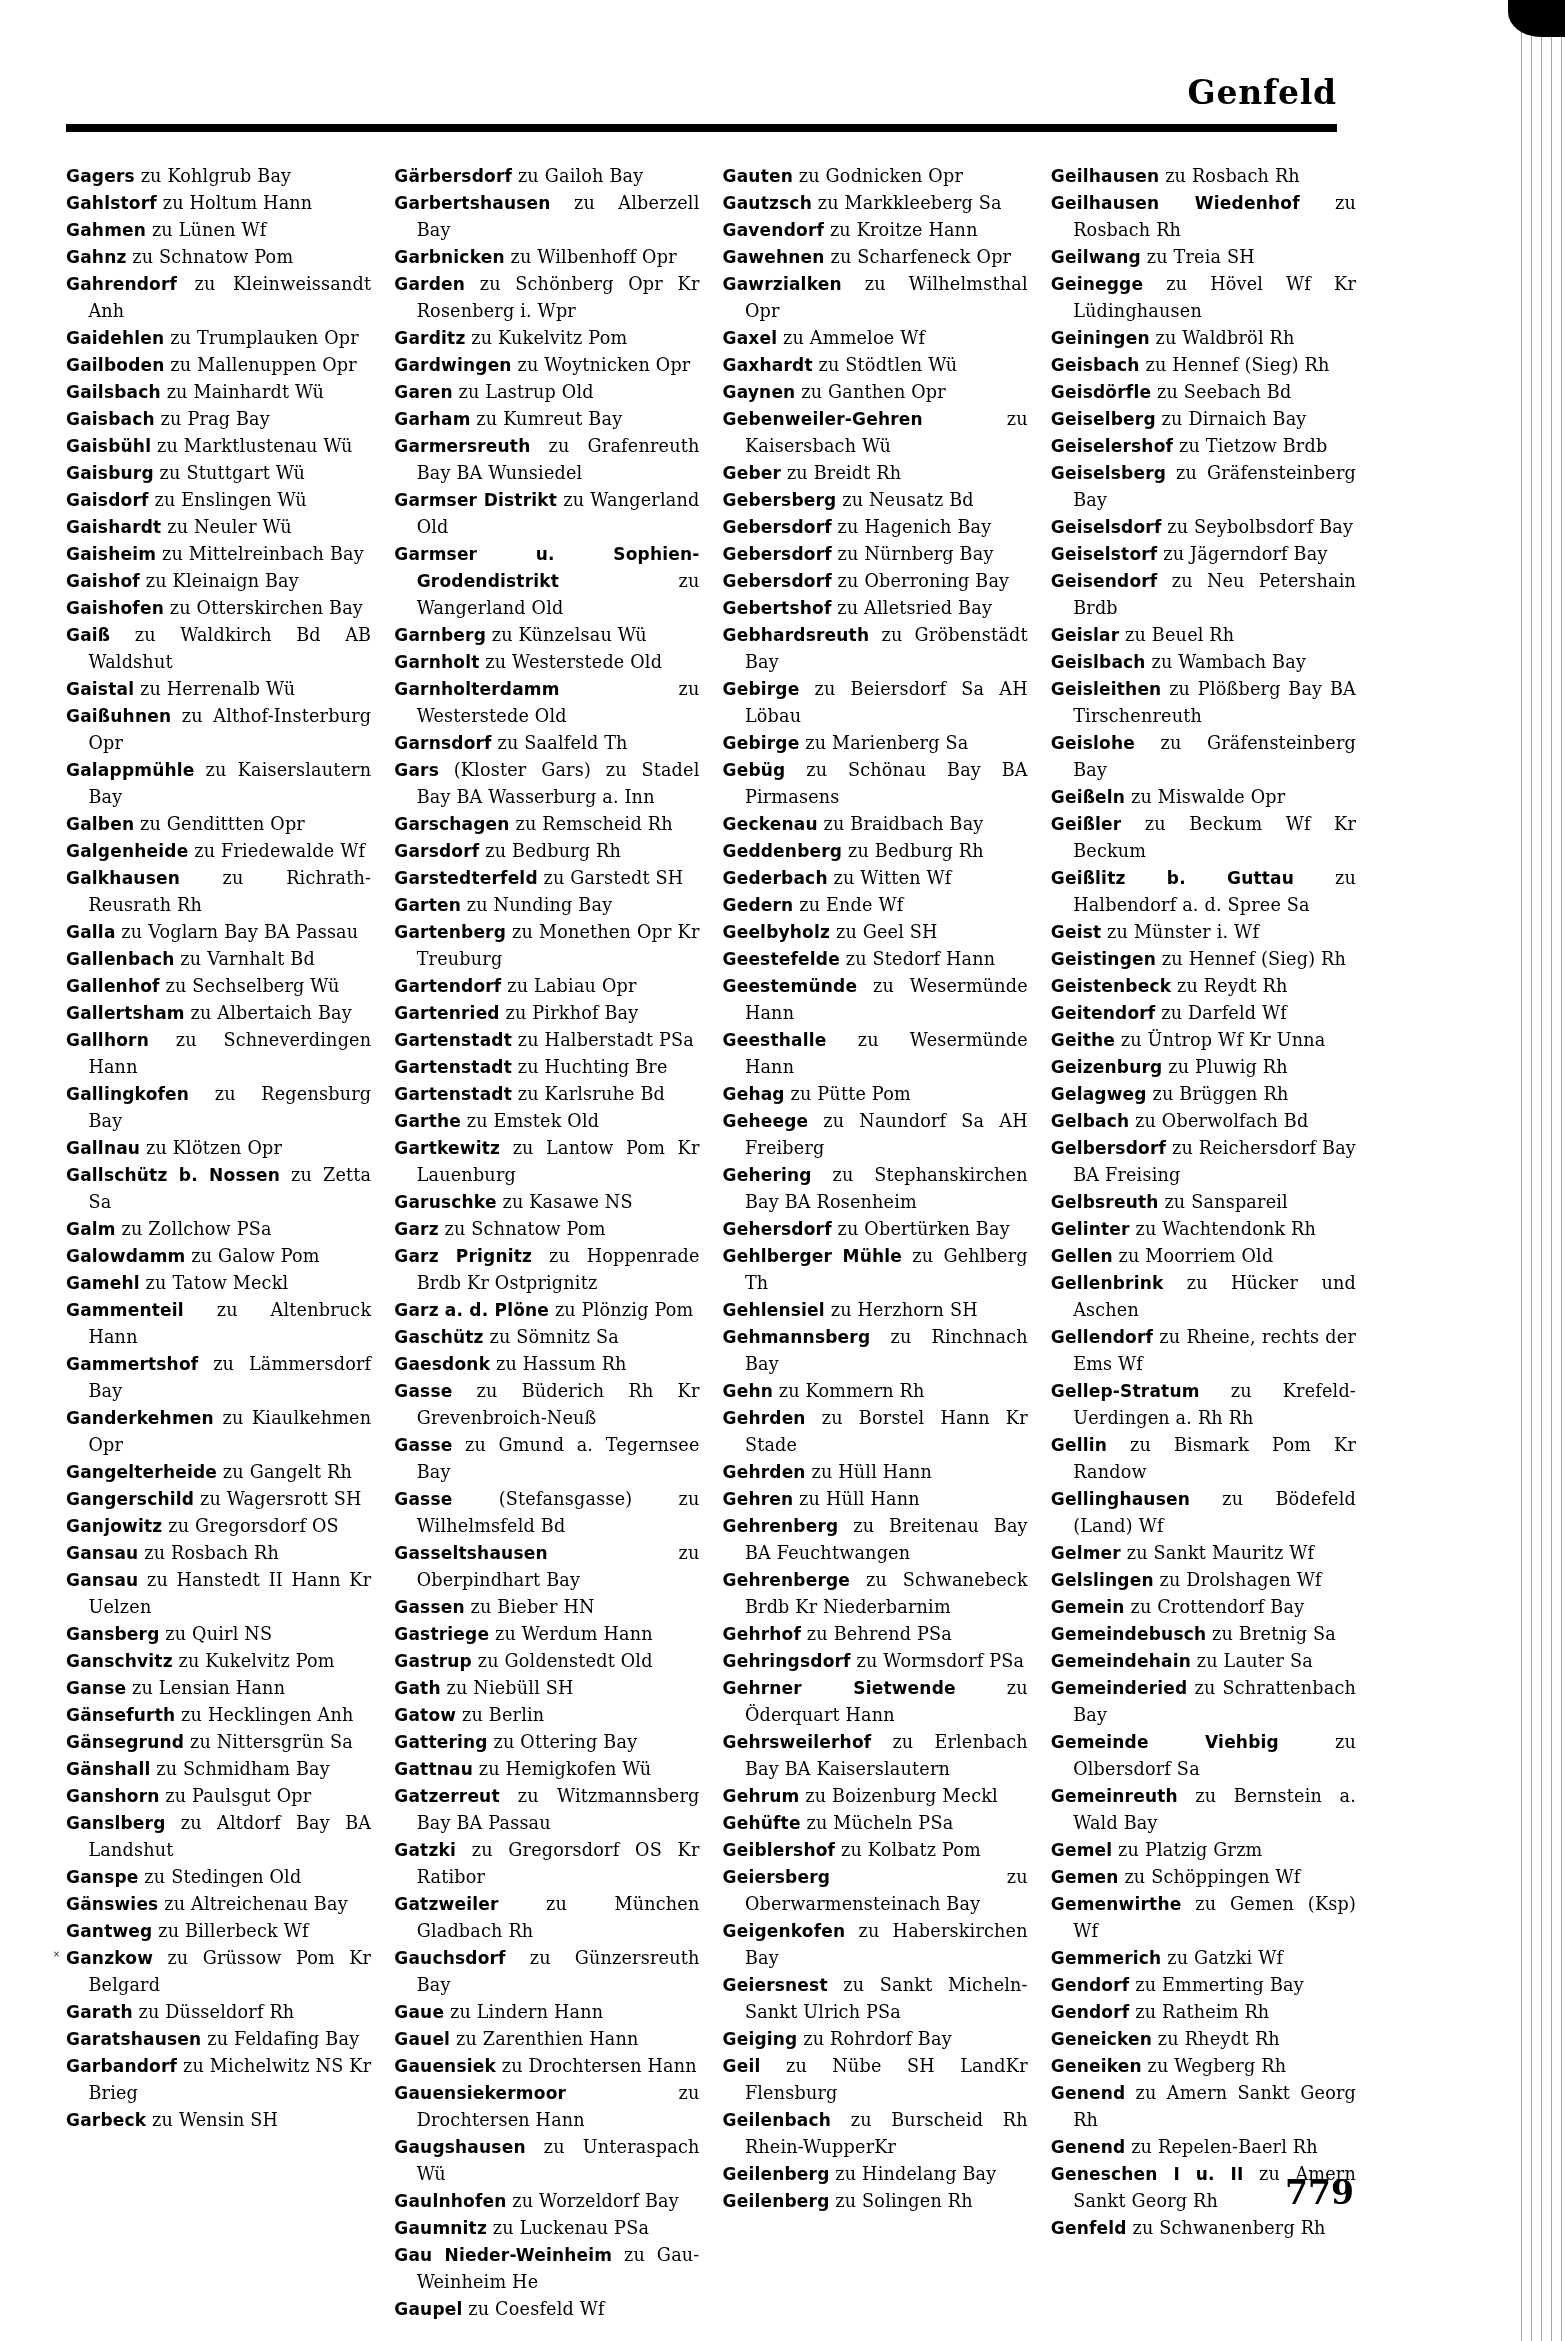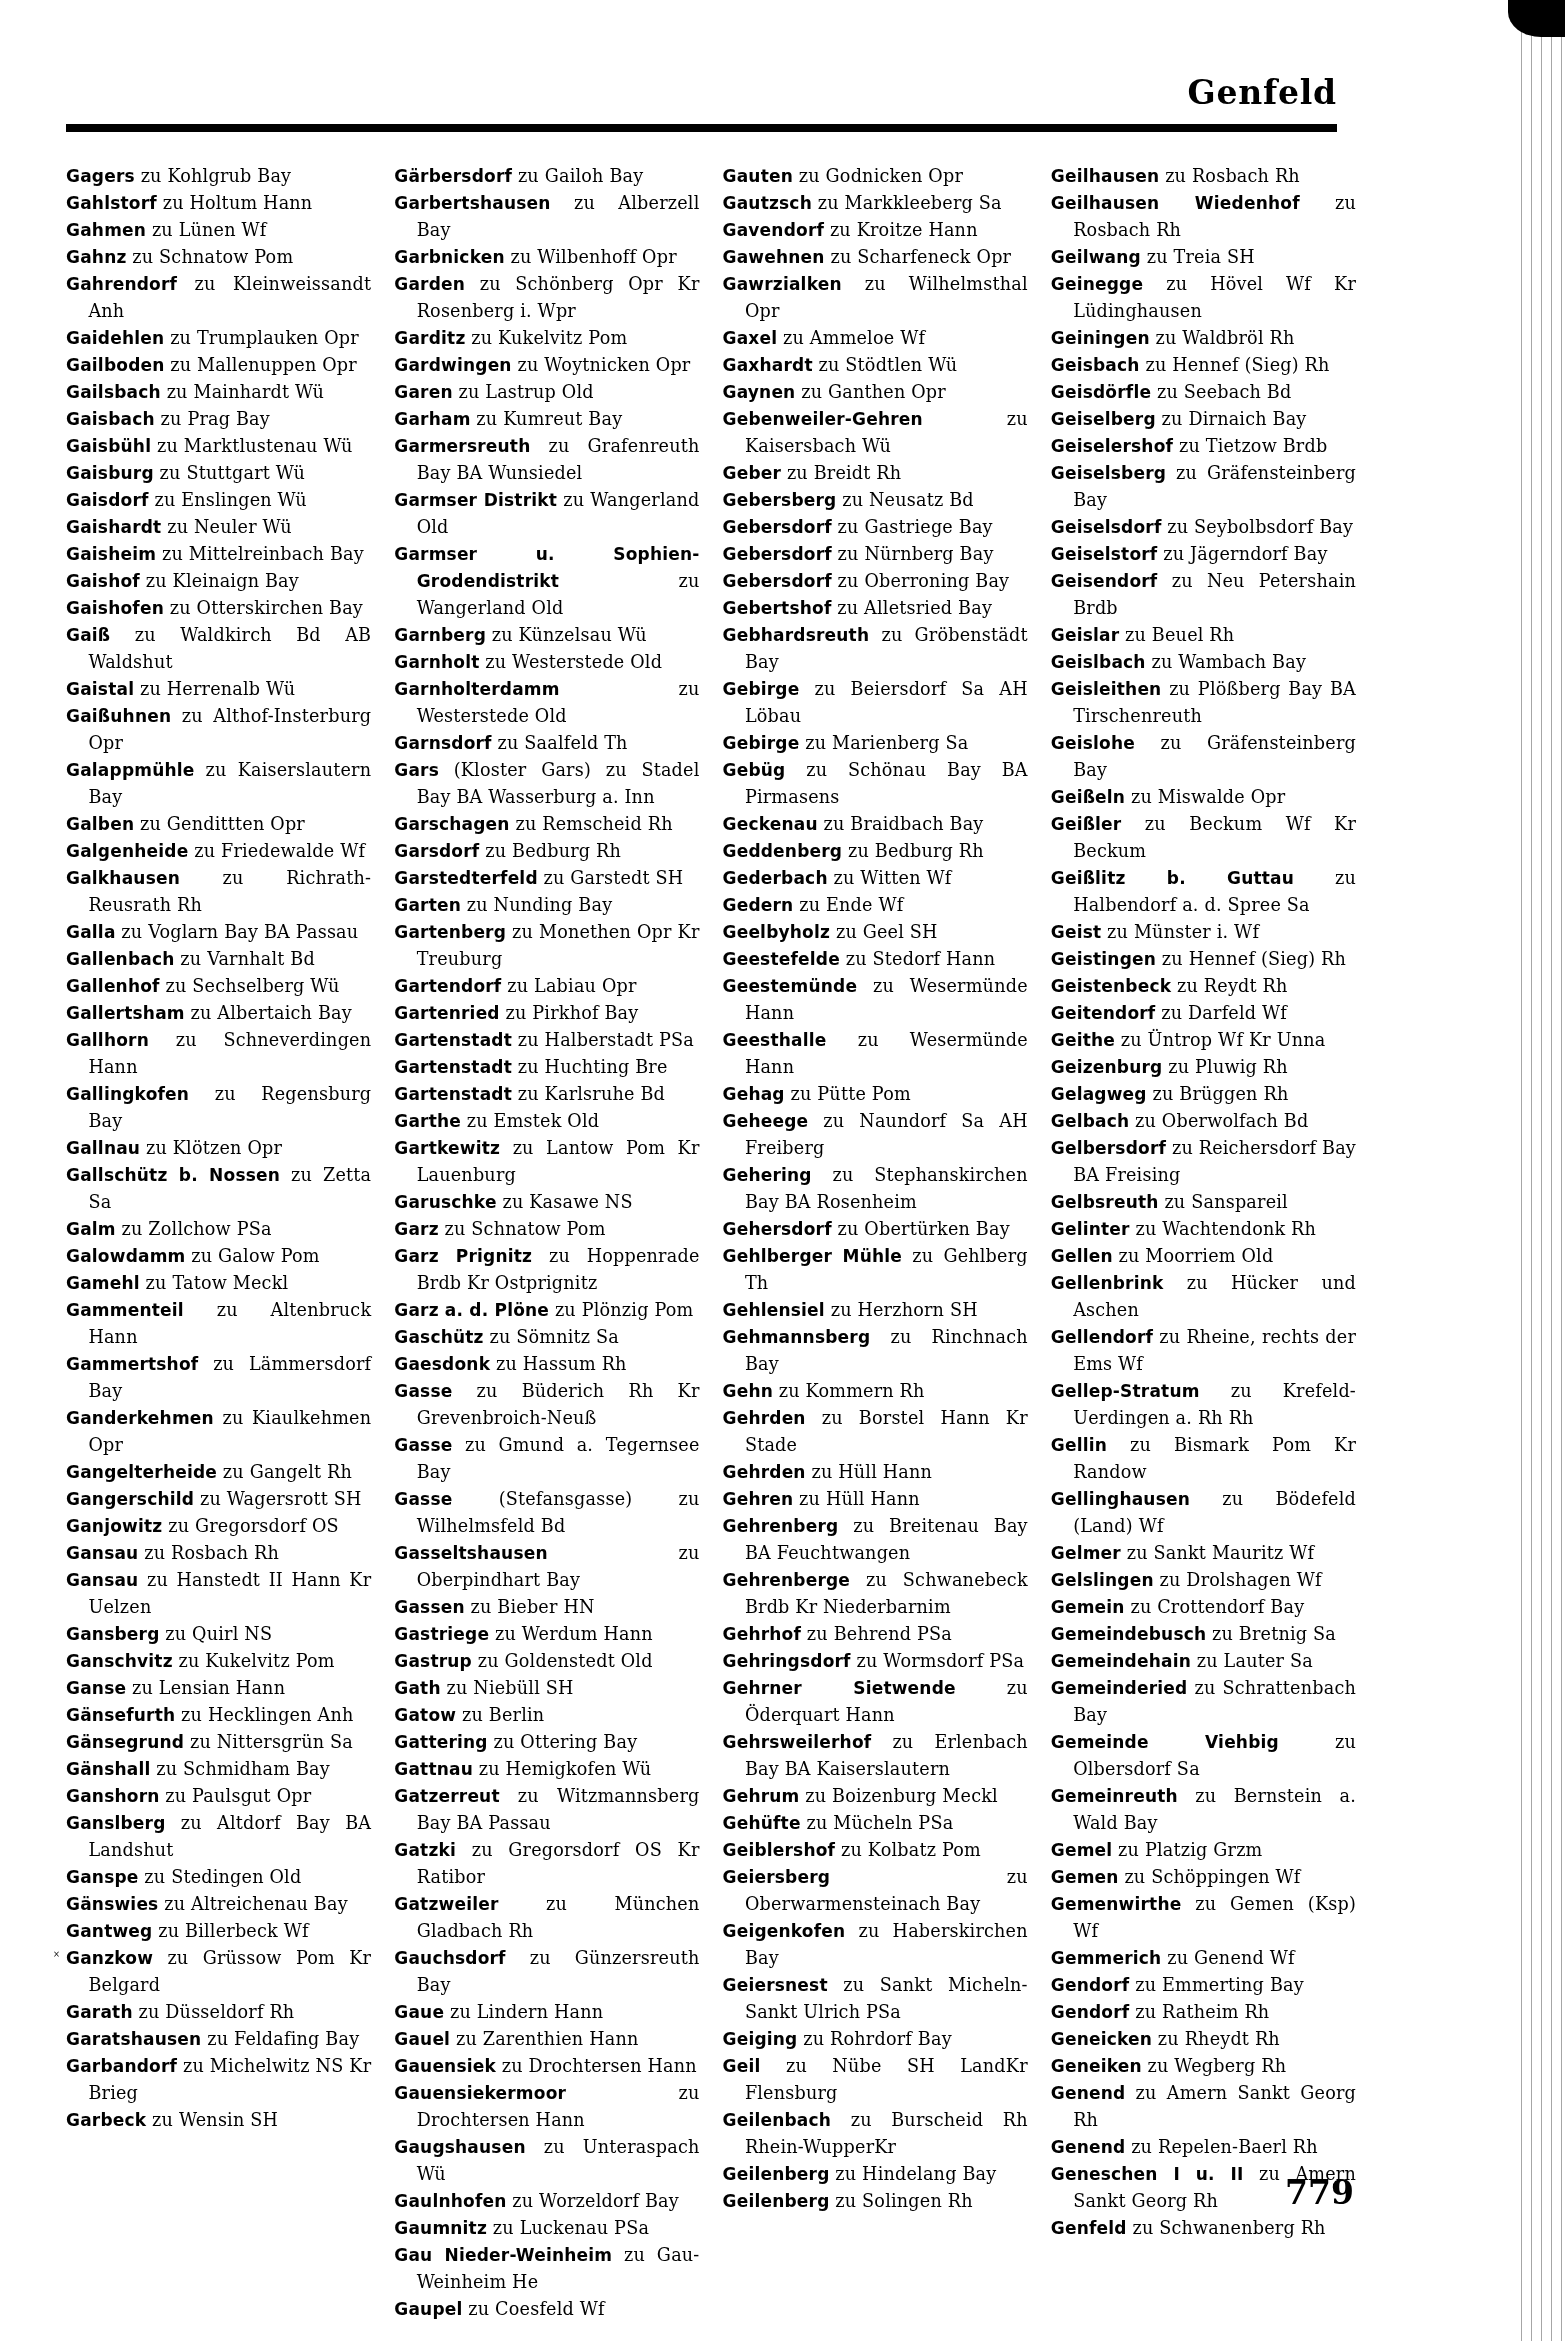--- a/index.html
+++ b/index.html
@@ -185,21 +185,21 @@
       <div class="entry"><span class="head">Gautzsch</span> <span class="rest">zu Markkleeberg Sa</span></div>
       <div class="entry"><span class="head">Gavendorf</span> <span class="rest">zu Kroitze Hann</span></div>
       <div class="entry"><span class="head">Gawehnen</span> <span class="rest">zu Scharfeneck Opr</span></div>
       <div class="entry"><span class="head">Gawrzialken</span> <span class="rest">zu Wilhelmsthal Opr</span></div>
       <div class="entry"><span class="head">Gaxel</span> <span class="rest">zu Ammeloe Wf</span></div>
       <div class="entry"><span class="head">Gaxhardt</span> <span class="rest">zu Stödtlen Wü</span></div>
       <div class="entry"><span class="head">Gaynen</span> <span class="rest">zu Ganthen Opr</span></div>
       <div class="entry"><span class="head">Gebenweiler-Gehren</span> <span class="rest">zu Kaisersbach Wü</span></div>
       <div class="entry"><span class="head">Geber</span> <span class="rest">zu Breidt Rh</span></div>
       <div class="entry"><span class="head">Gebersberg</span> <span class="rest">zu Neusatz Bd</span></div>
-      <div class="entry"><span class="head">Gebersdorf</span> <span class="rest">zu Gastriege Bay</span></div>
+      <div class="entry"><span class="head">Gebersdorf</span> <span class="rest">zu Hagenich Bay</span></div>
       <div class="entry"><span class="head">Gebersdorf</span> <span class="rest">zu Nürnberg Bay</span></div>
       <div class="entry"><span class="head">Gebersdorf</span> <span class="rest">zu Oberroning Bay</span></div>
       <div class="entry"><span class="head">Gebertshof</span> <span class="rest">zu Alletsried Bay</span></div>
       <div class="entry"><span class="head">Gebhardsreuth</span> <span class="rest">zu Gröbenstädt Bay</span></div>
       <div class="entry"><span class="head">Gebirge</span> <span class="rest">zu Beiersdorf Sa AH Löbau</span></div>
       <div class="entry"><span class="head">Gebirge</span> <span class="rest">zu Marienberg Sa</span></div>
       <div class="entry"><span class="head">Gebüg</span> <span class="rest">zu Schönau Bay BA Pirmasens</span></div>
       <div class="entry"><span class="head">Geckenau</span> <span class="rest">zu Braidbach Bay</span></div>
       <div class="entry"><span class="head">Geddenberg</span> <span class="rest">zu Bedburg Rh</span></div>
       <div class="entry"><span class="head">Gederbach</span> <span class="rest">zu Witten Wf</span></div>
@@ -279,21 +279,21 @@
       <div class="entry"><span class="head">Gelslingen</span> <span class="rest">zu Drolshagen Wf</span></div>
       <div class="entry"><span class="head">Gemein</span> <span class="rest">zu Crottendorf Bay</span></div>
       <div class="entry"><span class="head">Gemeindebusch</span> <span class="rest">zu Bretnig Sa</span></div>
       <div class="entry"><span class="head">Gemeindehain</span> <span class="rest">zu Lauter Sa</span></div>
       <div class="entry"><span class="head">Gemeinderied</span> <span class="rest">zu Schrattenbach Bay</span></div>
       <div class="entry"><span class="head">Gemeinde Viehbig</span> <span class="rest">zu Olbersdorf Sa</span></div>
       <div class="entry"><span class="head">Gemeinreuth</span> <span class="rest">zu Bernstein a. Wald Bay</span></div>
       <div class="entry"><span class="head">Gemel</span> <span class="rest">zu Platzig Grzm</span></div>
       <div class="entry"><span class="head">Gemen</span> <span class="rest">zu Schöppingen Wf</span></div>
       <div class="entry"><span class="head">Gemenwirthe</span> <span class="rest">zu Gemen (Ksp) Wf</span></div>
-      <div class="entry"><span class="head">Gemmerich</span> <span class="rest">zu Genend Wf</span></div>
+      <div class="entry"><span class="head">Gemmerich</span> <span class="rest">zu Gatzki Wf</span></div>
       <div class="entry"><span class="head">Gendorf</span> <span class="rest">zu Emmerting Bay</span></div>
       <div class="entry"><span class="head">Gendorf</span> <span class="rest">zu Ratheim Rh</span></div>
       <div class="entry"><span class="head">Geneicken</span> <span class="rest">zu Rheydt Rh</span></div>
       <div class="entry"><span class="head">Geneiken</span> <span class="rest">zu Wegberg Rh</span></div>
       <div class="entry"><span class="head">Genend</span> <span class="rest">zu Amern Sankt Georg Rh</span></div>
       <div class="entry"><span class="head">Genend</span> <span class="rest">zu Repelen-Baerl Rh</span></div>
       <div class="entry"><span class="head">Geneschen I u. II</span> <span class="rest">zu Amern Sankt Georg Rh</span></div>
       <div class="entry"><span class="head">Genfeld</span> <span class="rest">zu Schwanenberg Rh</span></div>
     </div>
 </div>

